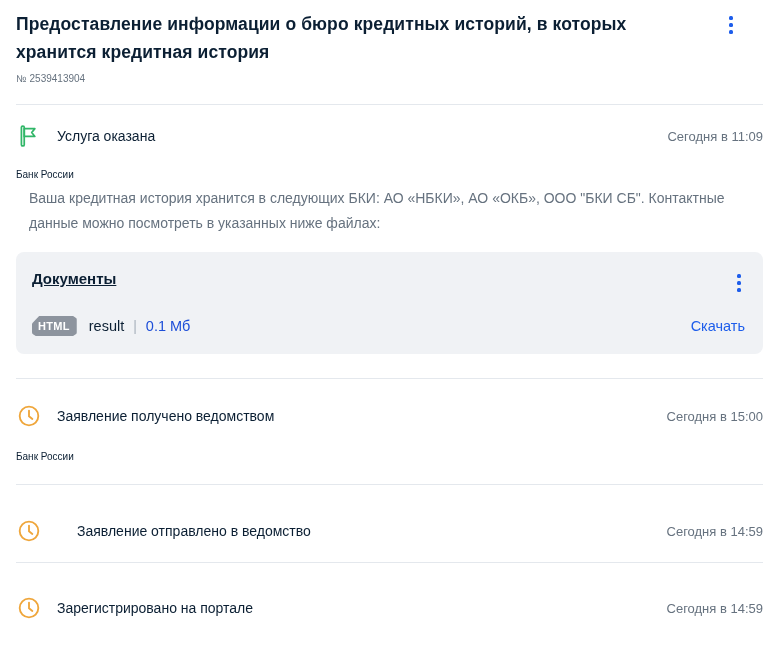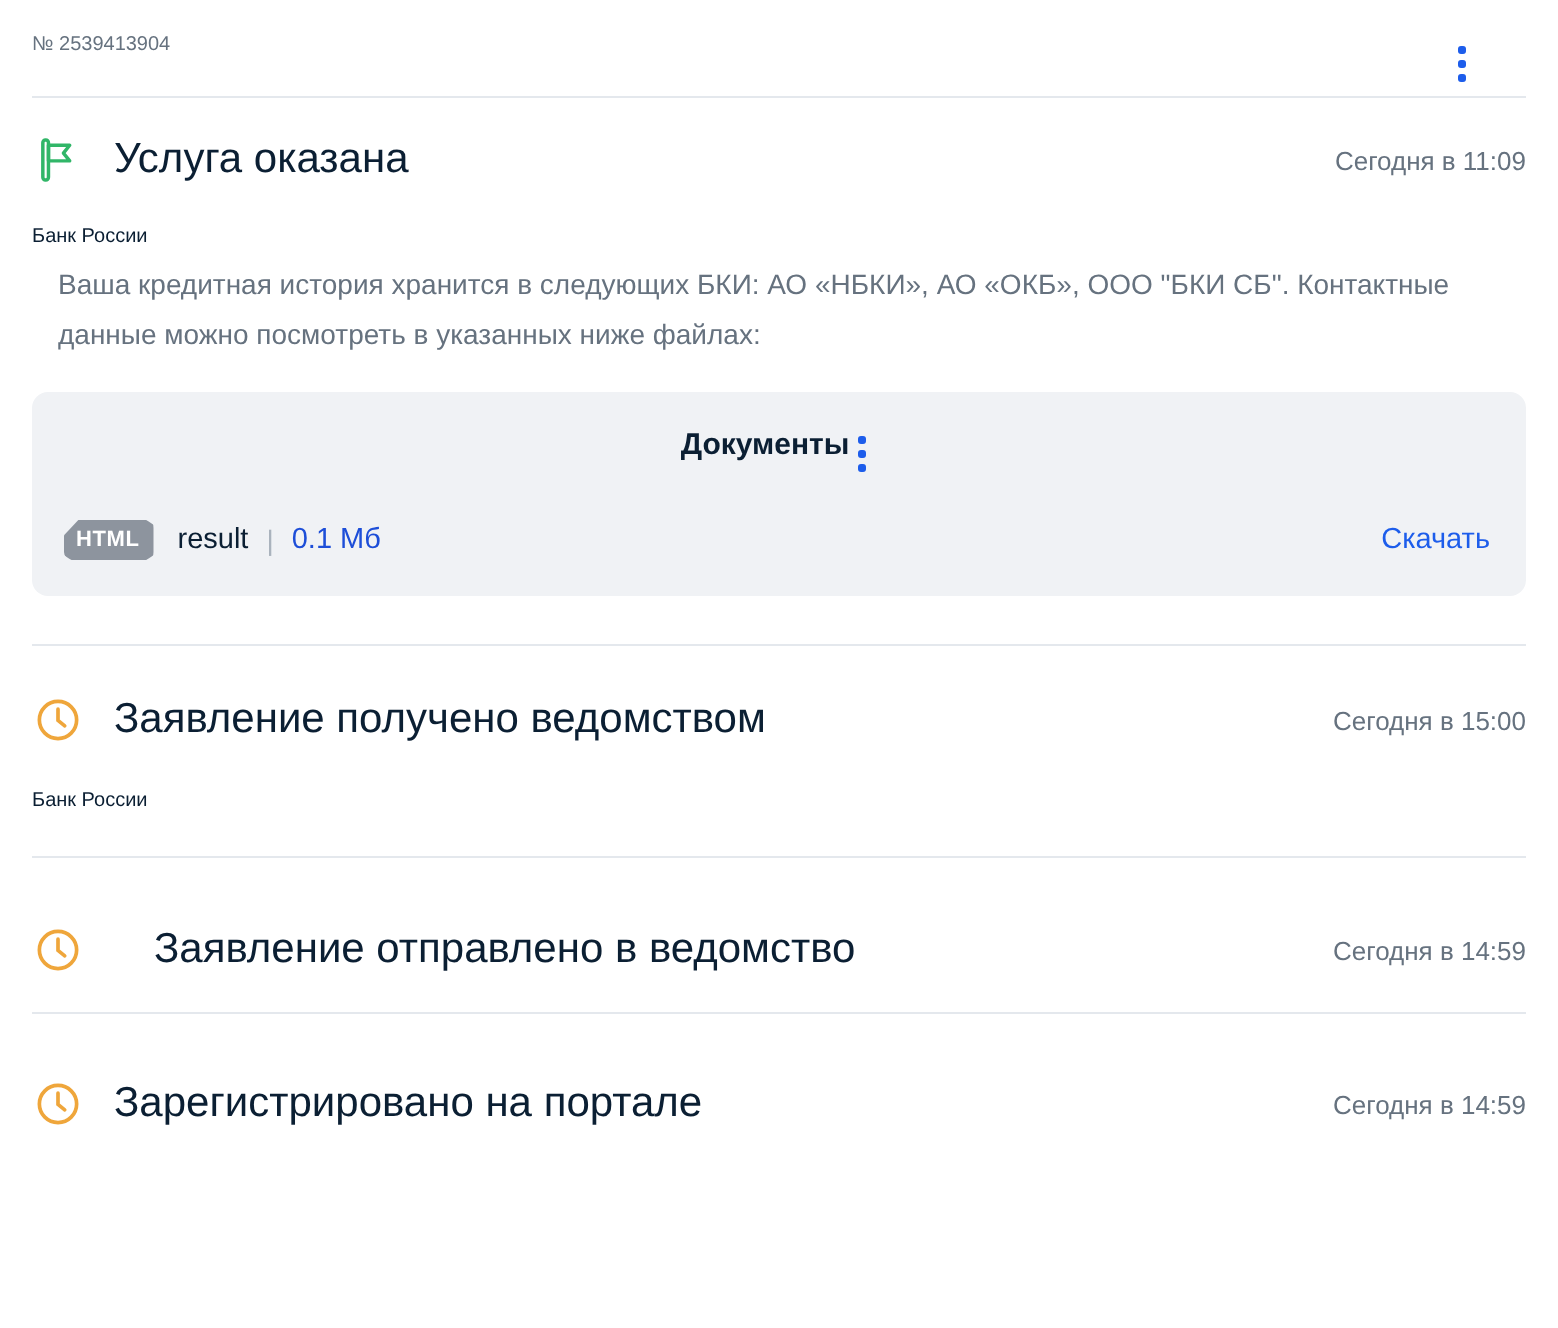--- a/index.html
+++ b/index.html
@@ -27,37 +27,37 @@
 
   .divider { border: none; border-top: 1px solid #e4e8ed; height: 0; }
   .div-1 { margin-top: 20px; }
   .div-2 { margin-top: 24px; }
   .div-3 { margin-top: 22px; }
   .div-4 { margin-top: 18px; }
 
   
   .ev-head { display: flex; align-items: center; }
   .ev-head .icon-wrap { width: 26px; height: 26px; flex: 0 0 26px; margin-right: 15px; }
-  .ev-title { font-size: 21px; color: #0b1f33; flex: 1 1 auto; }
+  .ev-title { font-size: 14px; color: #0b1f33; flex: 1 1 auto; }
   .ev-time { font-size: 13px; color: #66727f; white-space: nowrap; margin-left: 12px; }
   .mt18 { margin-top: 18px; }
   .mt24 { margin-top: 24px; }
   .mt33 { margin-top: 33px; gap: 20px; }
   .mt32 { margin-top: 32px; }
   .org { margin-top: 20px; font-size: 10px; color: #0b1f33; }
   .org-2 { margin-top: 22px; }
   .msg { margin-top: 6px; font-size: 14px; line-height: 25px; color: #66727f; max-width: 750px; margin-left: 13px; }
   .msg-2 { margin-top: 12px; }
 
   
   .doc-card {
     margin-top: 16px; background: #f0f2f5; border-radius: 8px;
     padding: 18px 18px 18px 16px;
   }
-  .doc-head { display: flex; align-items: flex-start; justify-content: center; }
+  .doc-head { display: flex; align-items: flex-start; justify-content: space-between; text-decoration: underline; }
   .doc-title { font-size: 15px; font-weight: bold; color: #0b1f33; }
   .doc-kebab { margin-top: 0; position: static; }
   .file-row { margin-top: 20px; display: flex; align-items: center; justify-content: center; }
   .file-badge {
     background: #8d949e; color: #ffffff; font-size: 11px; font-weight: bold;
     padding: 4px 7px 4px 6px; border-radius: 4px; letter-spacing: 0.3px;
     clip-path: polygon(0 38%, 16% 0, 92% 0, 100% 12%, 100% 88%, 92% 100%, 8% 100%, 0 88%);
   }
   .file-name { margin-left: 12px; font-size: 14.5px; color: #0b1f33; }
   .file-sep { margin: 0 9px; color: #aab3bd; font-size: 14px; }
@@ -66,20 +66,21 @@
     margin-left: auto; font-size: 14.5px; color: #1d5deb;
     text-decoration: none; cursor: pointer;
   }
 </style>
 </head>
 <body>
 
 <div class="page">
 
   <div class="hdr">
+    <div class="title">Предоставление информации о бюро кредитных историй, в которых хранится кредитная история</div>
     <button class="kebab-btn" aria-label="menu">
       <span class="dot"></span>
       <span class="dot"></span>
       <span class="dot"></span>
     </button>
     <div class="order-no">№ 2539413904</div>
   </div>
 
   <hr class="divider div-1">
 

